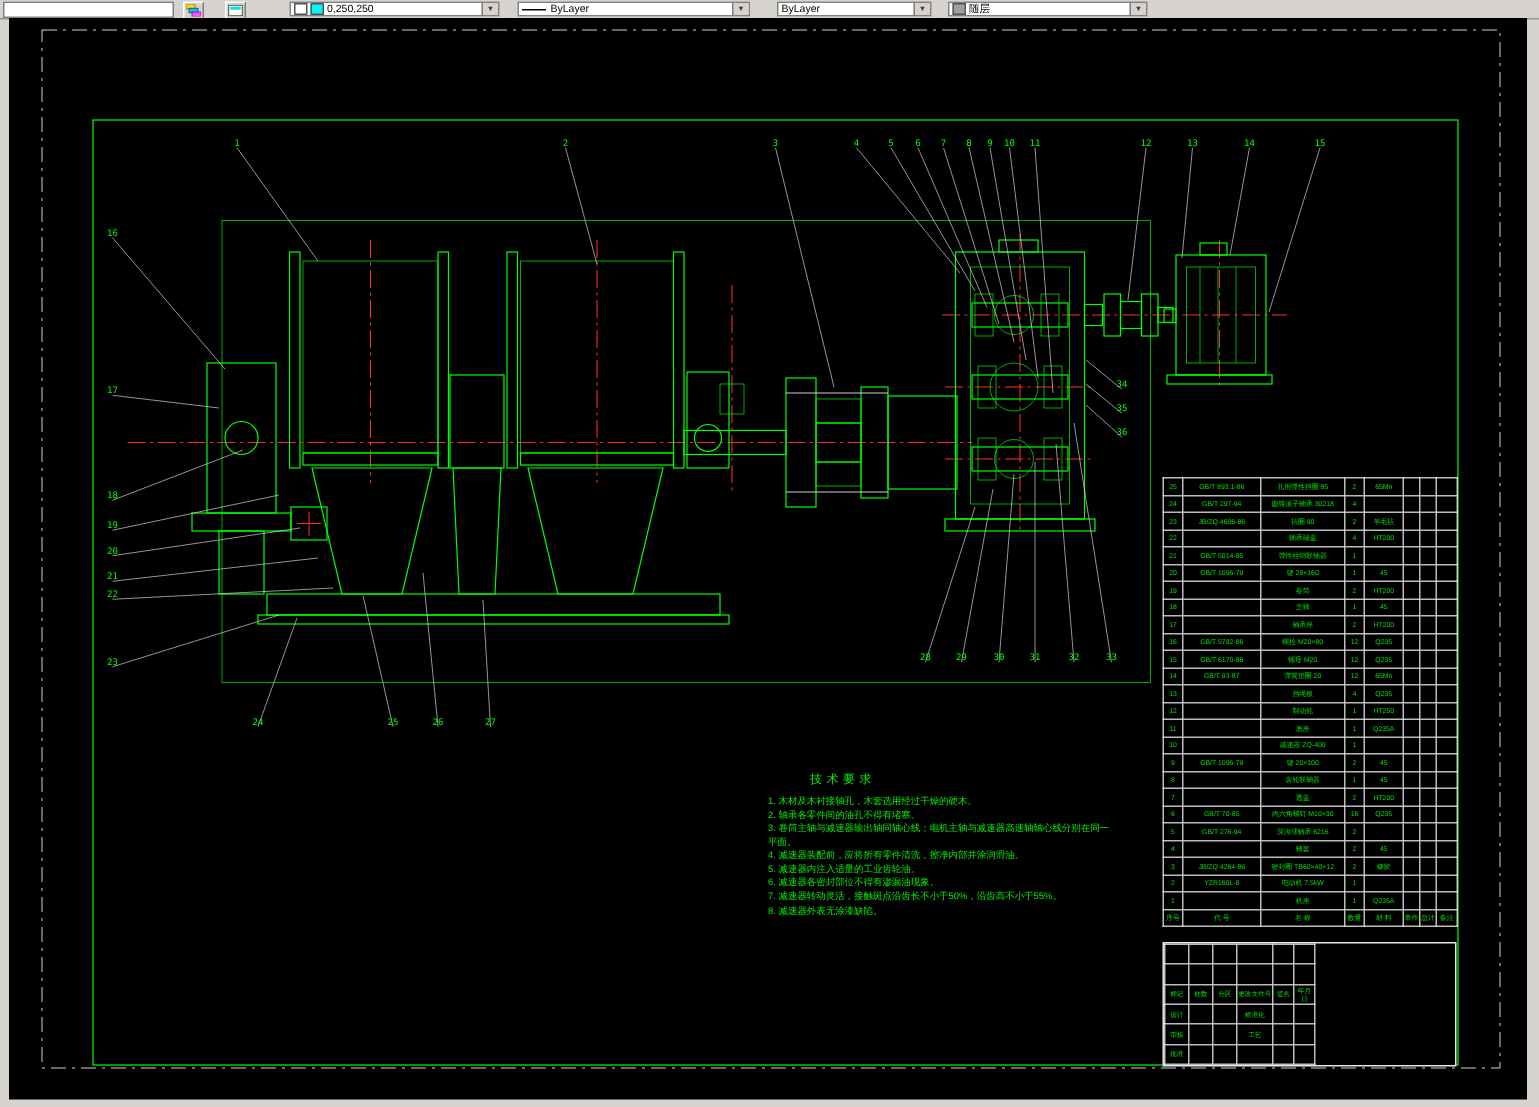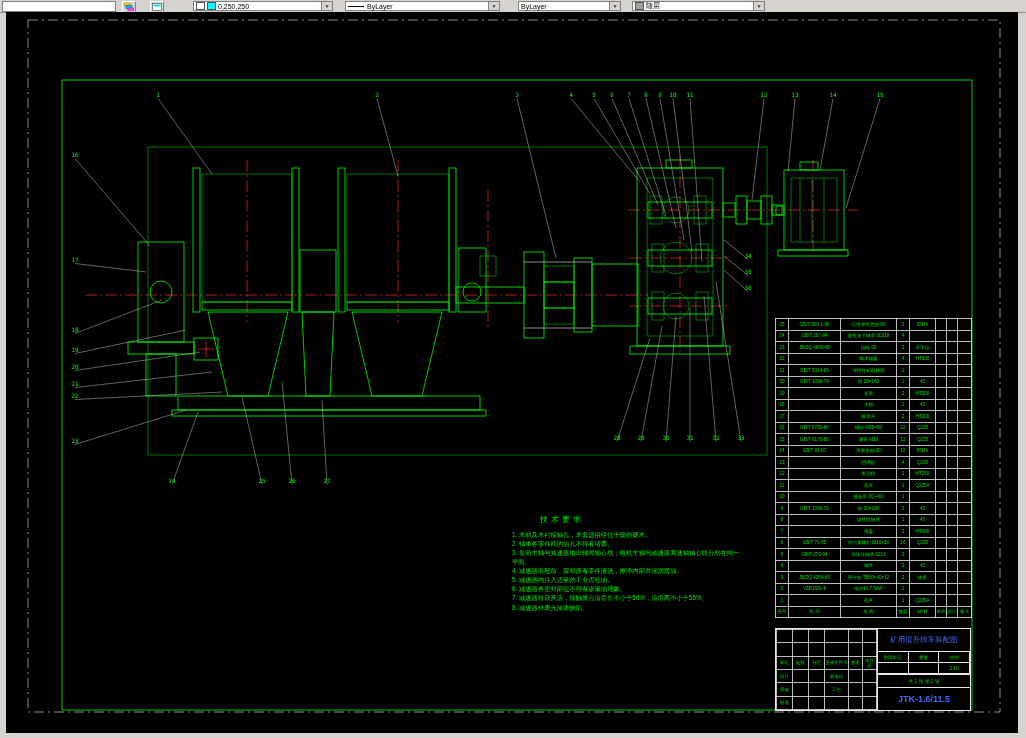--- a/index.html
+++ b/index.html
@@ -639,28 +639,15 @@
           <tr>
             <td>批准</td>
             <td></td>
             <td></td>
             <td></td>
             <td></td>
             <td></td>
           </tr>
         </tbody>
   </table>
-  <div class="tb-right">
-    <div class="tb-title">矿用提升绞车装配图</div>
-    <div class="tb-mid">
-      <span>阶段标记</span>
-      <span>重量</span>
-      <span>比例</span>
-      <span></span>
-      <span></span>
-      <span>1:10</span>
-    </div>
-    <div class="tb-sheet">共 1 张  第 1 张</div>
-    <div class="tb-no">JTK-1.6/11.5</div>
-  </div>
 </div>
 
 </div>
 
 </body></html>

